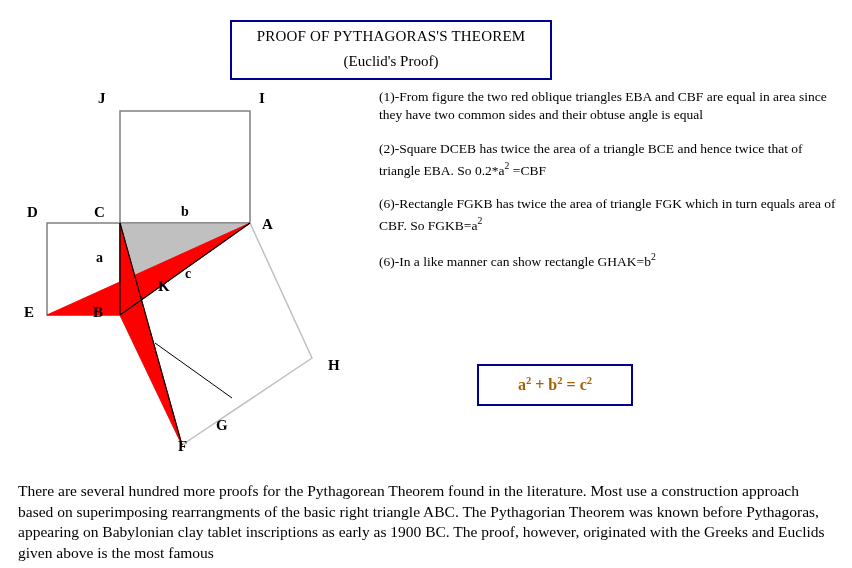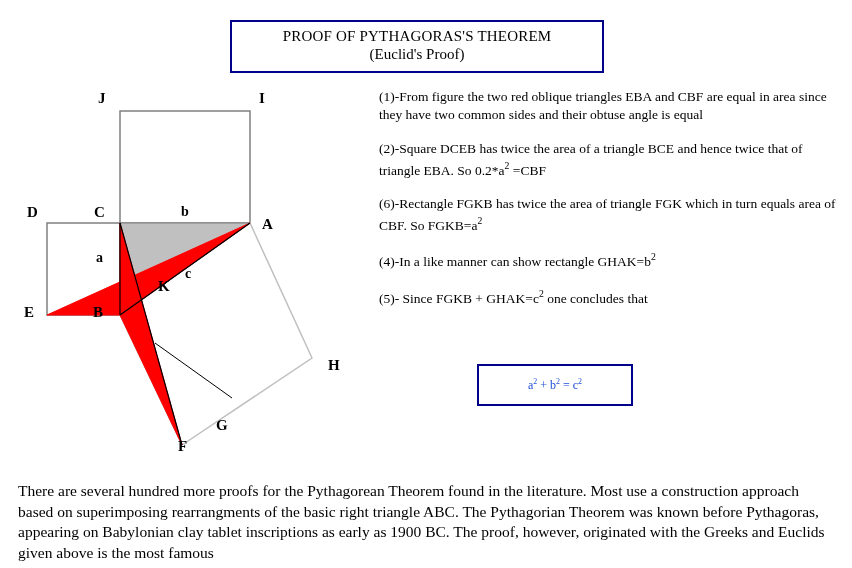--- a/index.html
+++ b/index.html
@@ -18,34 +18,34 @@
   #stage {
     position: relative;
     width: 852px;
     height: 568px;
   }
   
   .title-box {
     position: absolute;
     left: 230px;
     top: 20px;
-    width: 374px;
+    width: 322px;
     border: 2px solid #00008B;
     background: #ffffff;
     text-align: center;
     padding: 6px 0 8px 0;
     box-sizing: border-box;
   }
   .title-line1 {
     font-size: 15px;
     letter-spacing: 0.2px;
   }
   .title-line2 {
     font-size: 15px;
-    margin-top: 1px;
+    margin-top: 8px;
   }
   
   #figure {
     position: absolute;
     left: 0px;
     top: 80px;
     width: 380px;
     height: 380px;
   }
   .fig-label {
@@ -86,23 +86,23 @@
     width: 156px;
     height: 42px;
     border: 2px solid #00008B;
     background: #ffffff;
     box-sizing: border-box;
     display: flex;
     align-items: center;
     justify-content: center;
   }
   .eq-text {
-    font-size: 12px;
-    font-weight: normal;
-    color: #1d4ed8;
+    font-size: 16px;
+    font-weight: bold;
+    color: #a16207;
     white-space: nowrap;
   }
   .eq-text sup {
     font-size: 0.66em;
   }
   
   .footer {
     position: absolute;
     left: 18px;
     top: 481px;
@@ -169,24 +169,21 @@
     <div class="note">
       <span>(1)-From figure the two red oblique triangles EBA and CBF are equal in area since they have two common sides and their obtuse angle is equal</span>
     </div>
     <div class="note">
       <span>(2)-Square DCEB has twice the area of  a  triangle BCE and hence twice that of triangle EBA. So 0.2*a</span><sup>2</sup><span> =CBF</span>
     </div>
     <div class="note">
       <span>(6)-Rectangle FGKB has twice the area of triangle FGK which in turn equals area of CBF. So FGKB=a</span><sup>2</sup><span></span>
     </div>
     <div class="note">
-      <span>(4)-In a like manner can show rectangle GHAK=b</span><sup>2</sup><span></span>
-    </div>
-    <div class="note">
-      <span>(5)- Since FGKB + GHAK=c</span><sup>2</sup><span>   one concludes that</span>
+      <span>(6)-In a like manner can show rectangle GHAK=b</span><sup>2</sup><span></span>
     </div>
   </div>
 
   <div class="eq-box">
     <div class="eq-text"><span>a</span><sup>2</sup><span> + </span><span>b</span><sup>2</sup><span> = </span><span>c</span><sup>2</sup></div>
   </div>
 
   <div class="footer">There are several hundred more proofs for the Pythagorean Theorem found in the literature. Most use a construction approach based on superimposing rearrangments of the basic right triangle ABC. The Pythagorian Theorem was known before Pythagoras, appearing on Babylonian clay tablet inscriptions as early as 1900 BC. The proof, however, originated with the Greeks and Euclids given above is the most famous</div>
 
 </div>

